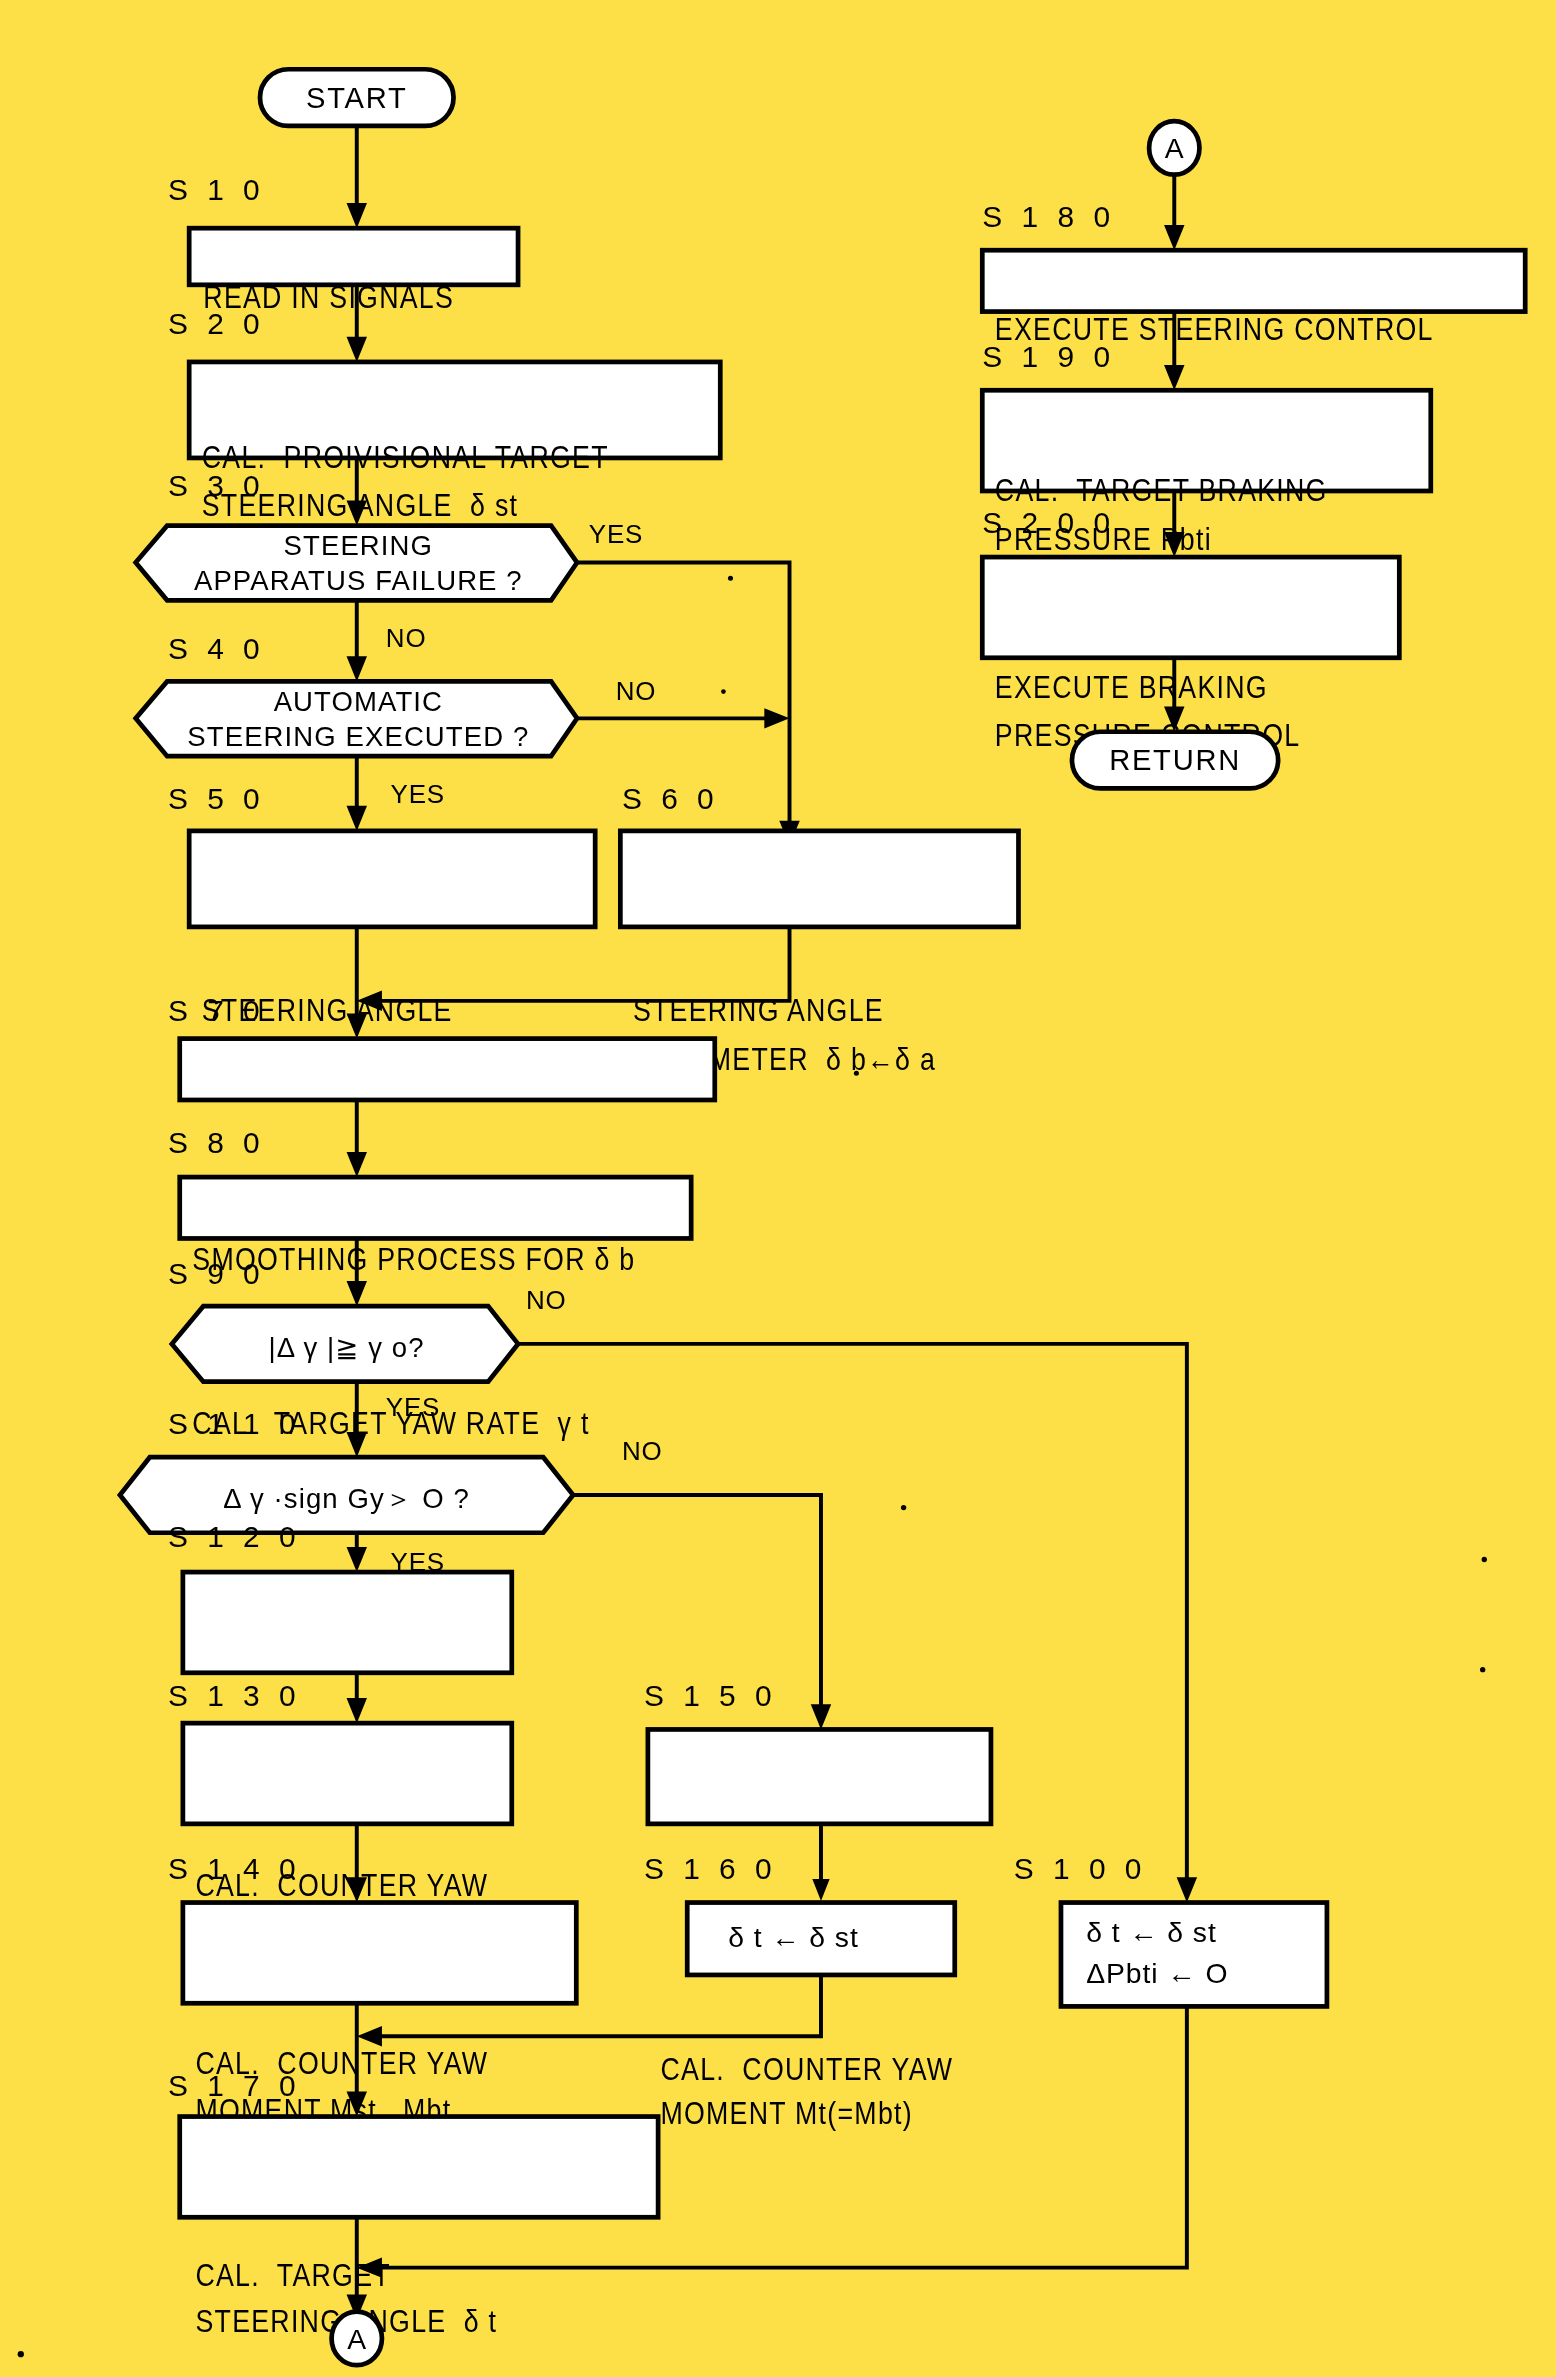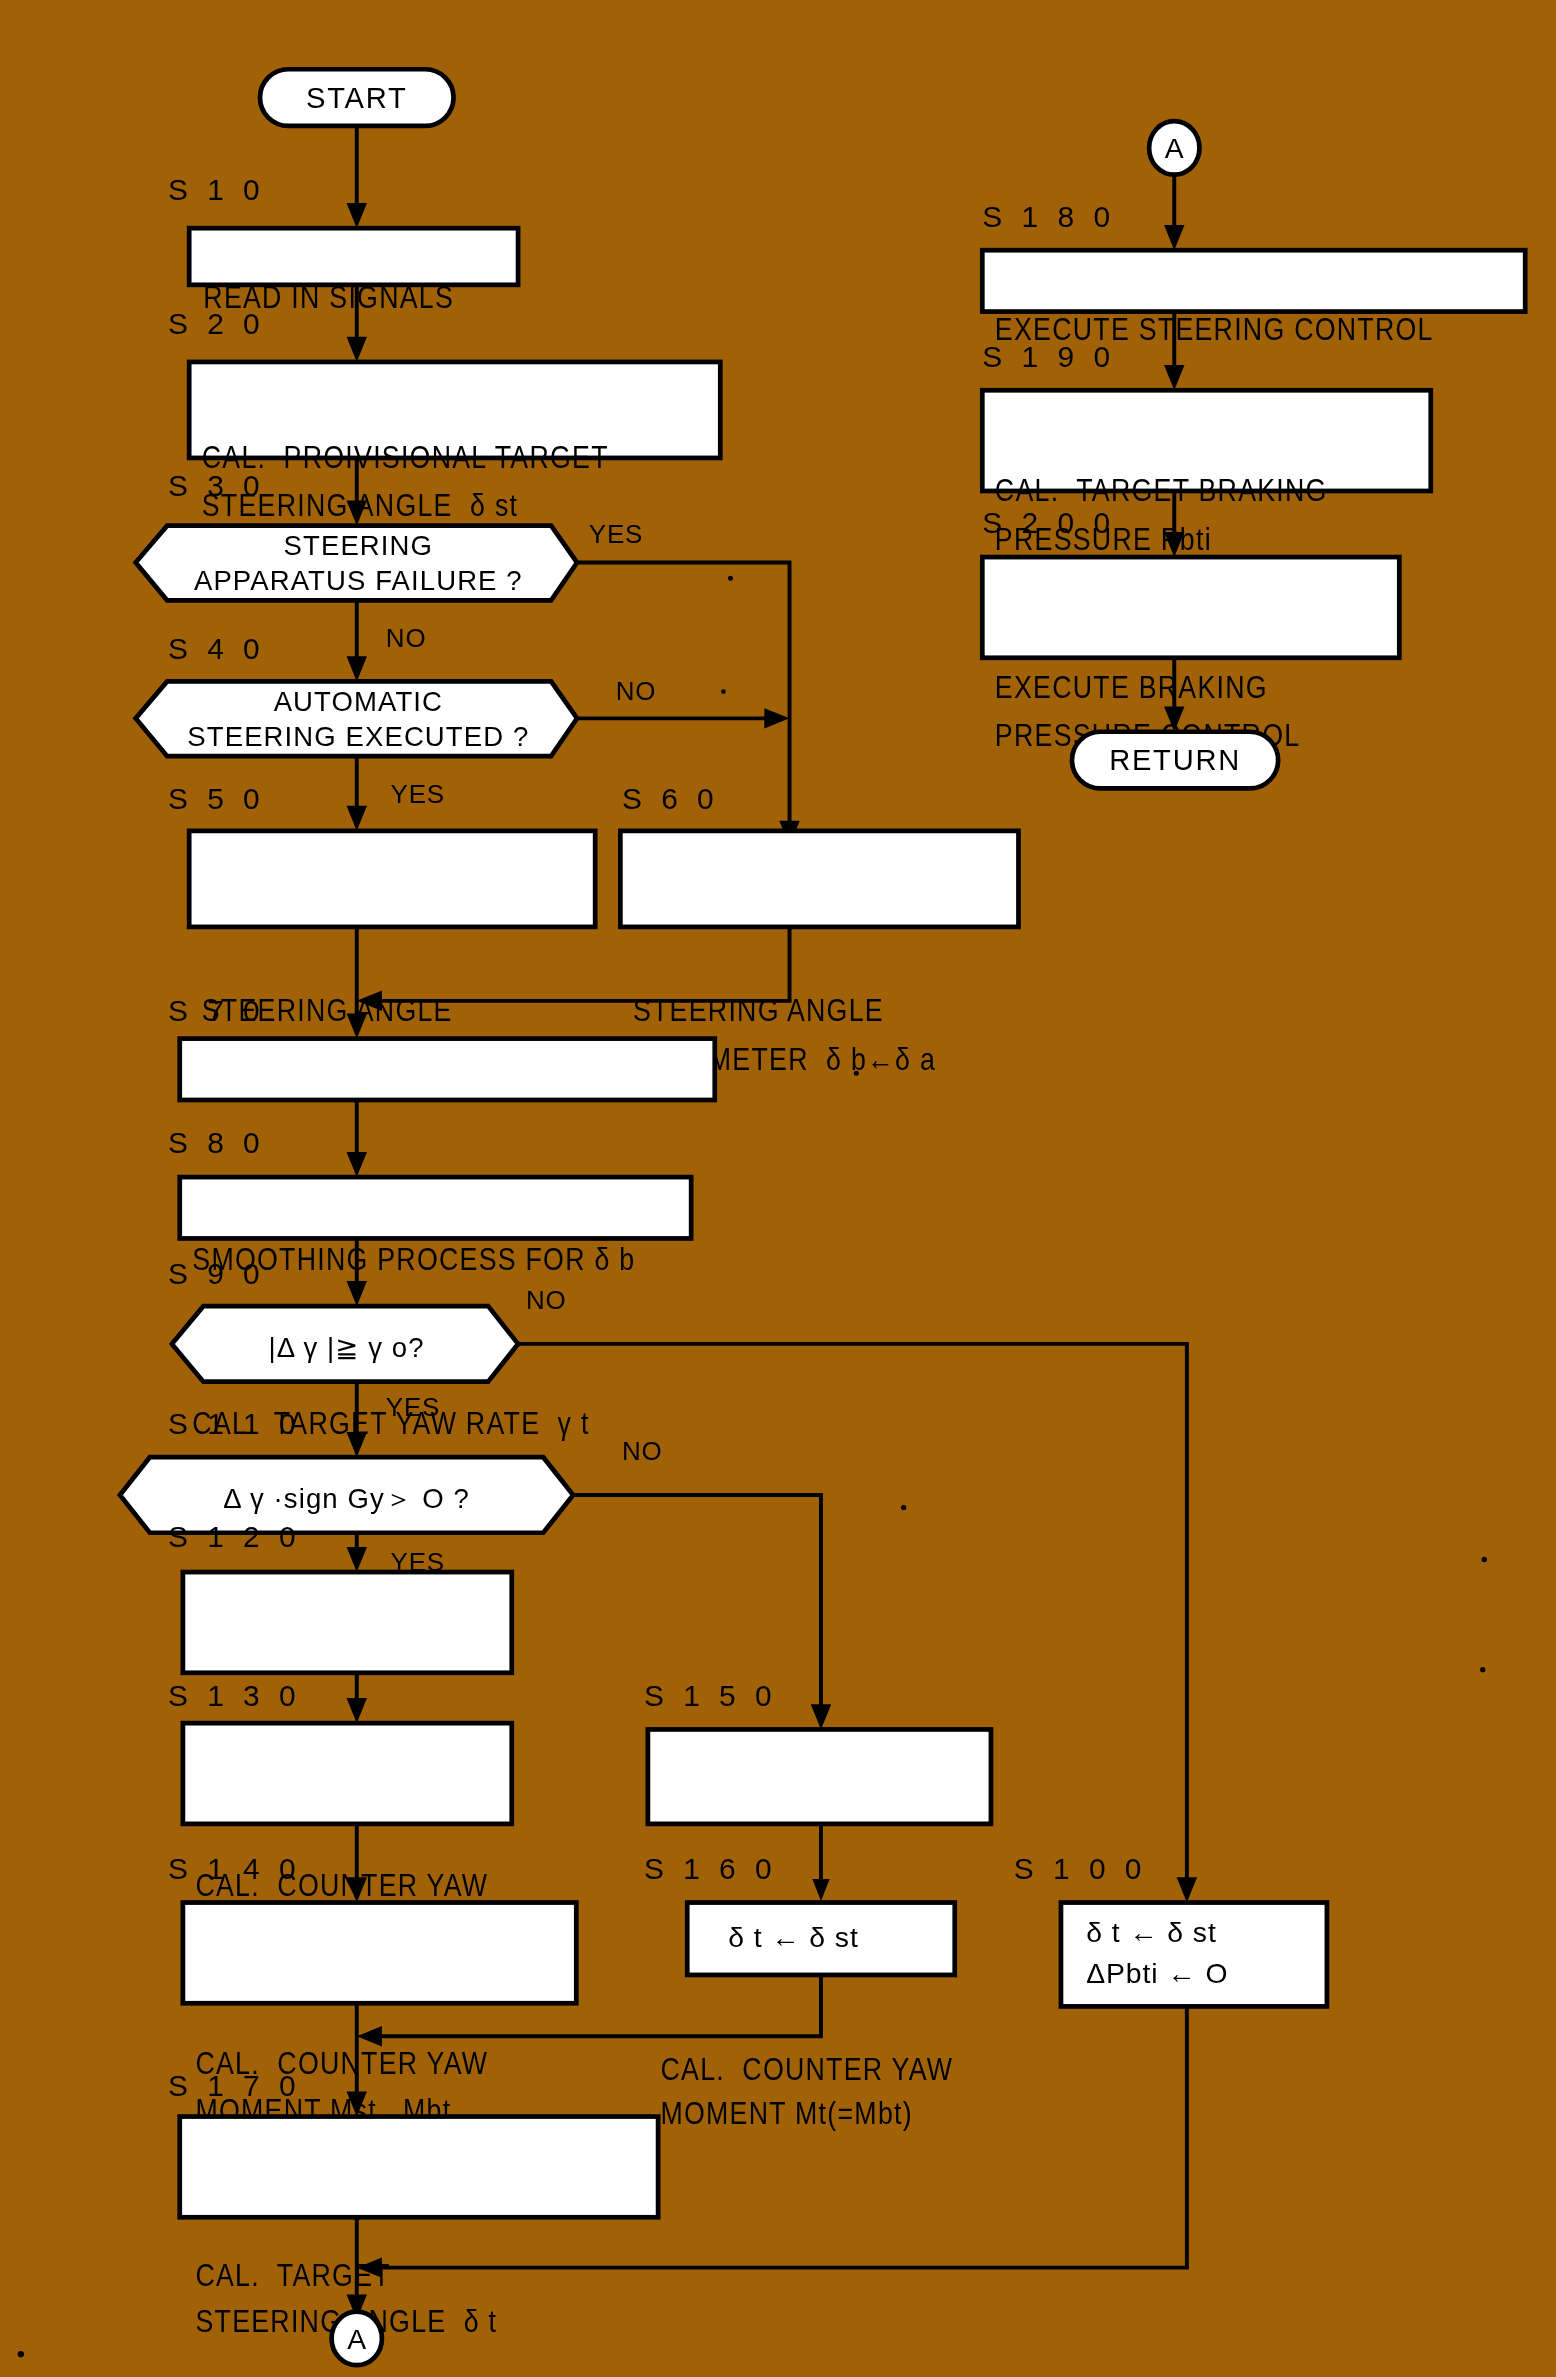--- a/index.html
+++ b/index.html
@@ -11,21 +11,21 @@
     width: 1557px;
     height: 2377px;
     font-family: "Liberation Sans", sans-serif;
     color: #000000;
     overflow: hidden;
   }
   #flowchart-root {
     position: relative;
     width: 1557px;
     height: 2377px;
-    background: #a16207;
+    background: #fde047;
   }
   svg.fc {
     position: absolute;
     top: 0;
     left: 0;
     width: 1557px;
     height: 2377px;
     display: block;
   }
   .shape-stroke {

